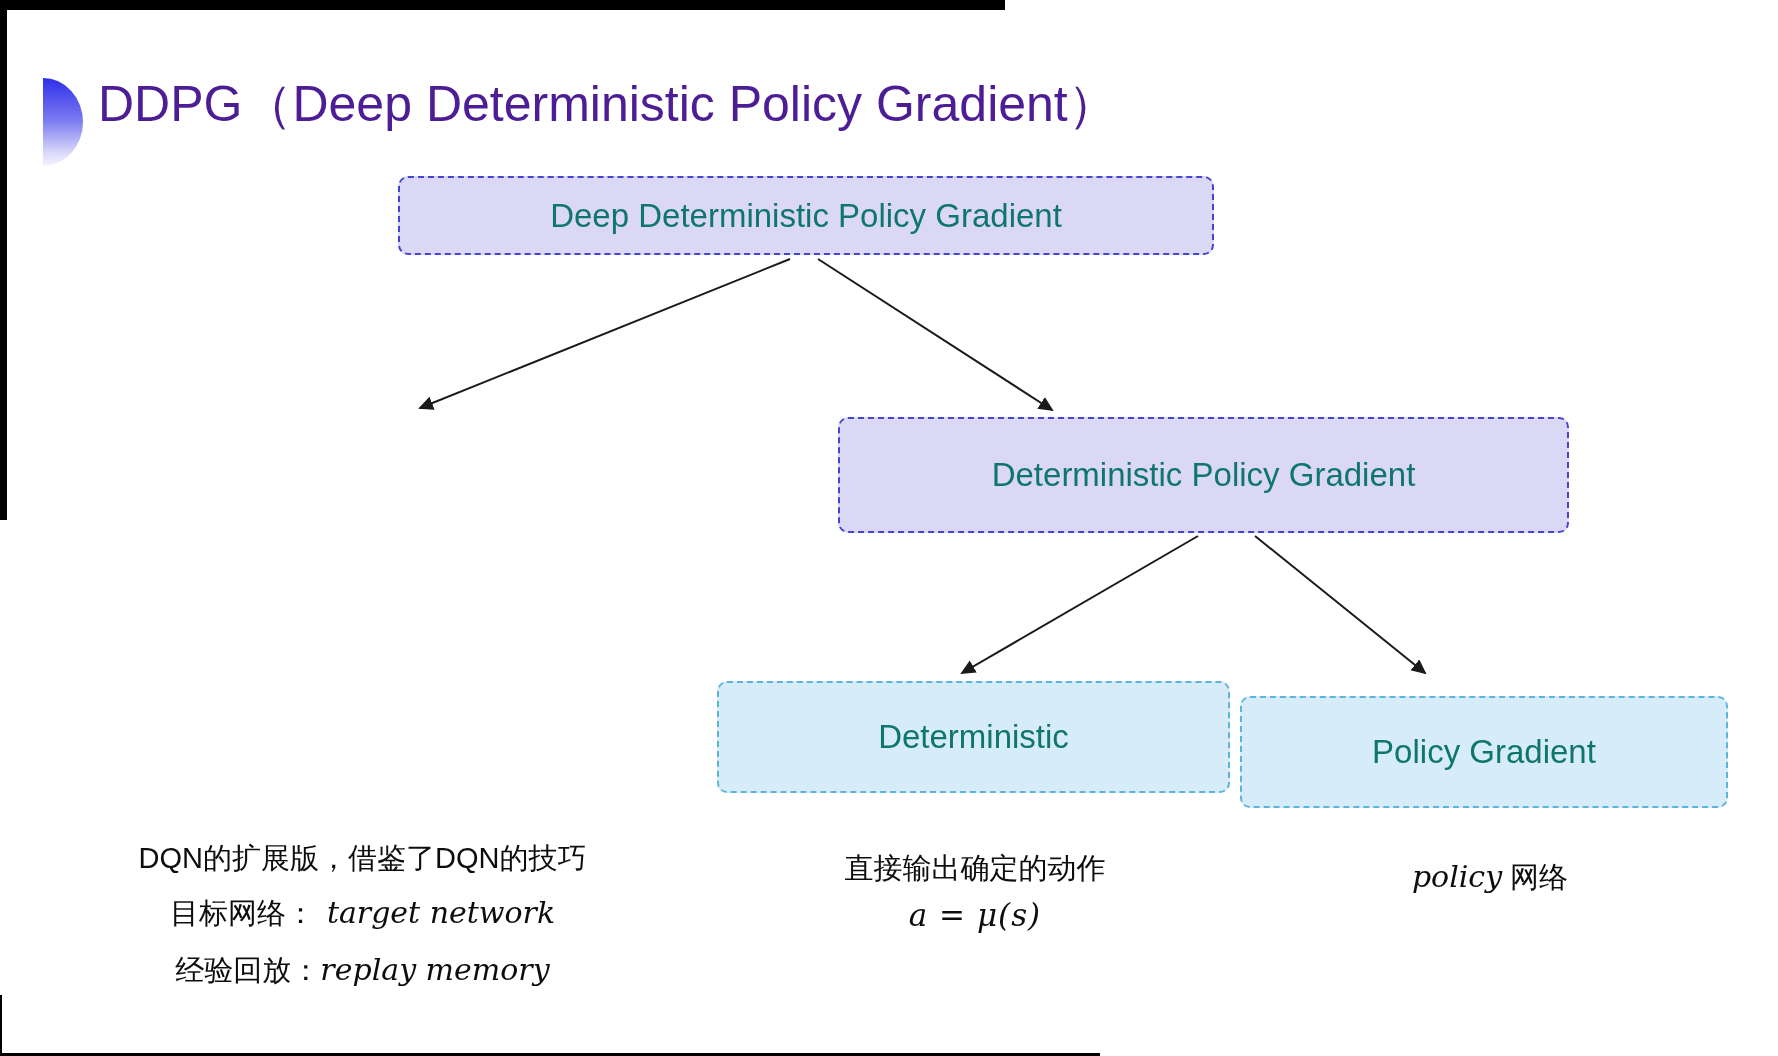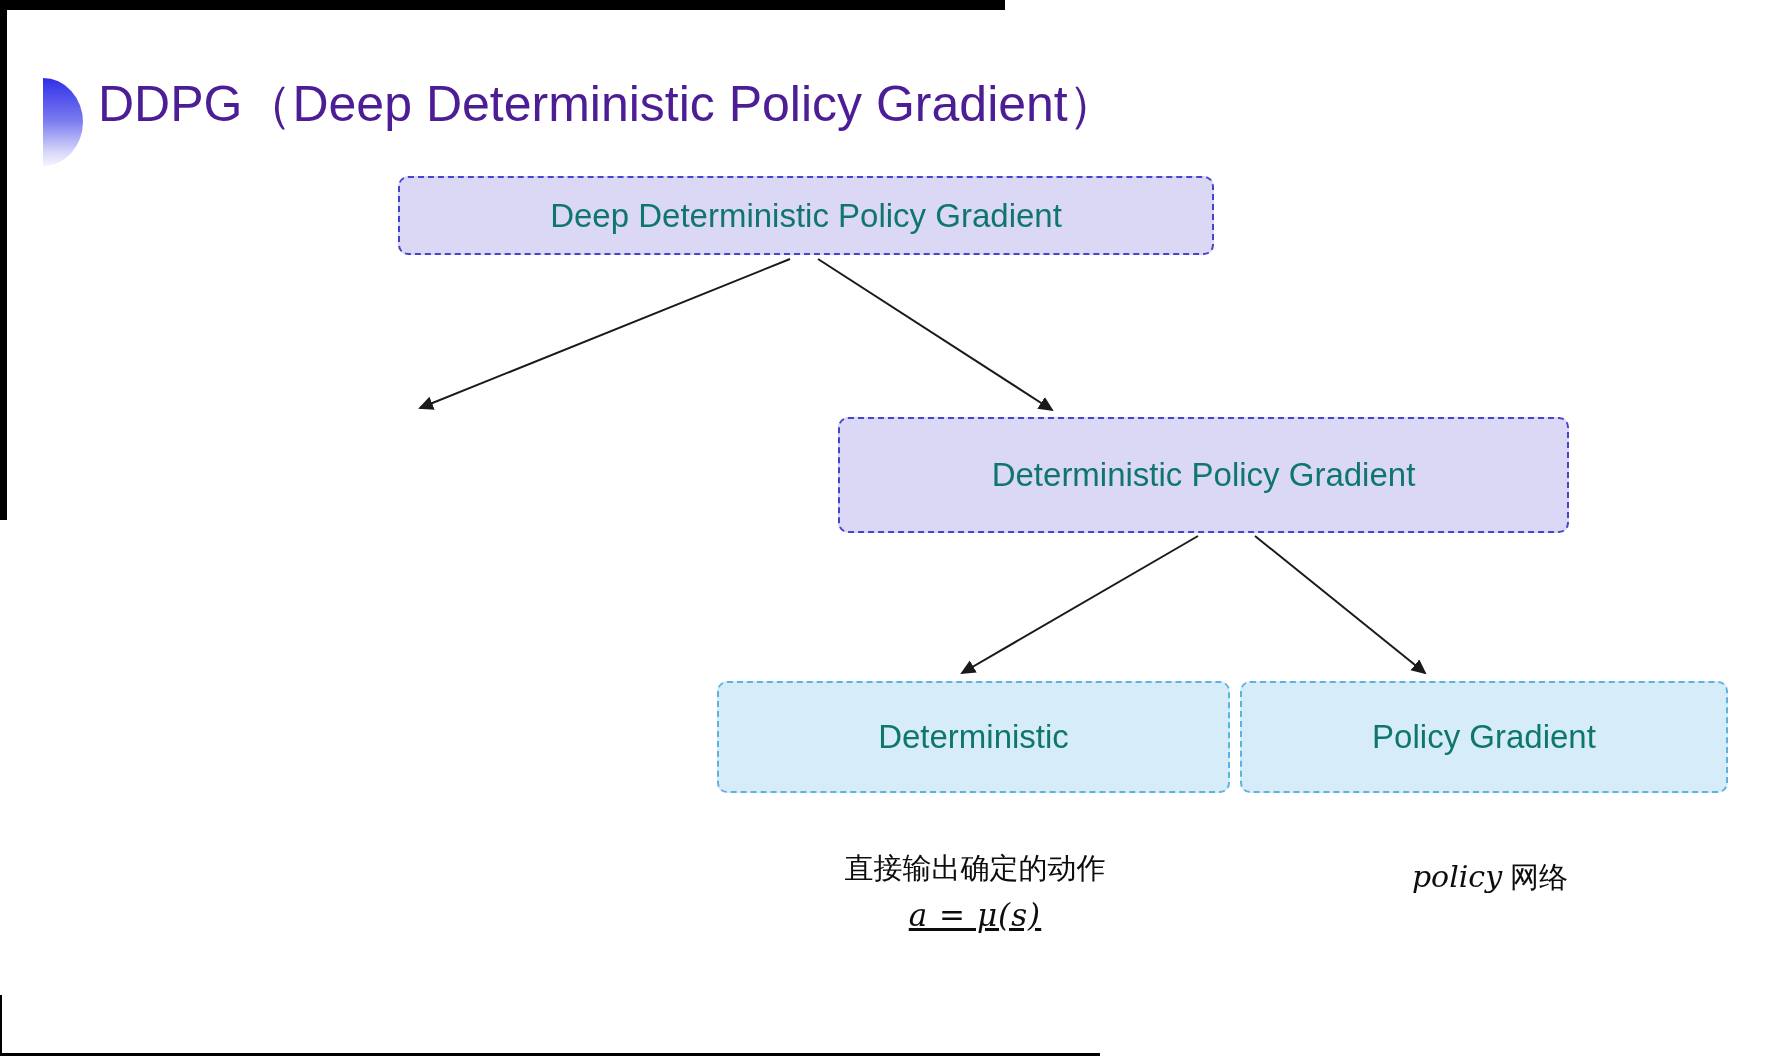--- a/index.html
+++ b/index.html
@@ -31,21 +31,21 @@
     position:absolute;box-sizing:border-box;border-radius:10px;
     display:flex;align-items:center;justify-content:center;
     font-size:33px;color:#0f766e;white-space:nowrap;
   }
   .node-purple{background:#dbd8f6;border:2px dashed #4444cf;}
   .node-blue{background:#d7ecf9;border:2px dashed #5cb3dd;}
   .node-root{left:398px;top:176px;width:816px;height:79px;}
   .node-deep{left:172px;top:417px;width:466px;height:118px;}
   .node-dpg{left:838px;top:417px;width:731px;height:116px;}
   .node-det{left:717px;top:681px;width:513px;height:112px;}
-  .node-pg{left:1240px;top:681px;width:488px;height:112px;}
+  .node-pg{left:1240px;top:696px;width:488px;height:112px;}
 
   .arrows{position:absolute;left:0;top:0;width:1778px;height:1056px;pointer-events:none;}
 
   
   .note{position:absolute;text-align:center;font-size:29px;line-height:1.25;}
   .note-deep{left:110px;top:840px;width:505px;}
   .note-det{left:760px;top:850px;width:430px;}
   .note-pg{left:1280px;top:850px;width:420px;}
   .note .row{margin-top:0;}
   .note-deep .row2{margin-top:18px;}
@@ -53,21 +53,21 @@
   .note-det .row2{margin-top:10px;}
   .note-pg .row2{margin-top:8px;}
   .term{
     font-family:"DejaVu Serif","Liberation Serif",serif;
     font-style:italic;font-size:30px;
   }
   .term-gap{margin-left:12px;}
   .cn-after{margin-left:8px;}
   .formula{
     font-family:"DejaVu Serif","Liberation Serif",serif;
-    font-style:italic;font-size:31px;letter-spacing:1px;text-decoration:underline;
+    font-style:italic;font-size:31px;letter-spacing:1px;
   }
 </style>
 </head>
 <body>
 
 <div class="slide">
 
   <div class="edge edge-top"></div>
   <div class="edge edge-left"></div>
   <div class="edge edge-bottom"></div>
@@ -94,20 +94,29 @@
   <div class="node node-purple node-dpg">
     <span>Deterministic Policy Gradient</span>
   </div>
   <div class="node node-blue node-det">
     <span>Deterministic</span>
   </div>
   <div class="node node-blue node-pg">
     <span>Policy Gradient</span>
   </div>
 
+  <div class="note note-deep">
+    <div class="row row1">DQN的扩展版，借鉴了DQN的技巧</div>
+    <div class="row row2">
+      <span>目标网络：</span><span class="term term-gap">target network</span>
+    </div>
+    <div class="row row3">
+      <span>经验回放：</span><span class="term">replay memory</span>
+    </div>
+  </div>
 
   <div class="note note-det">
     <div class="row row1">直接输出确定的动作</div>
     <div class="row row2 formula">a = μ(s)</div>
   </div>
 
   <div class="note note-pg">
     <div class="row row2">
       <span class="term">policy</span><span class="cn-after">网络</span>
     </div>

